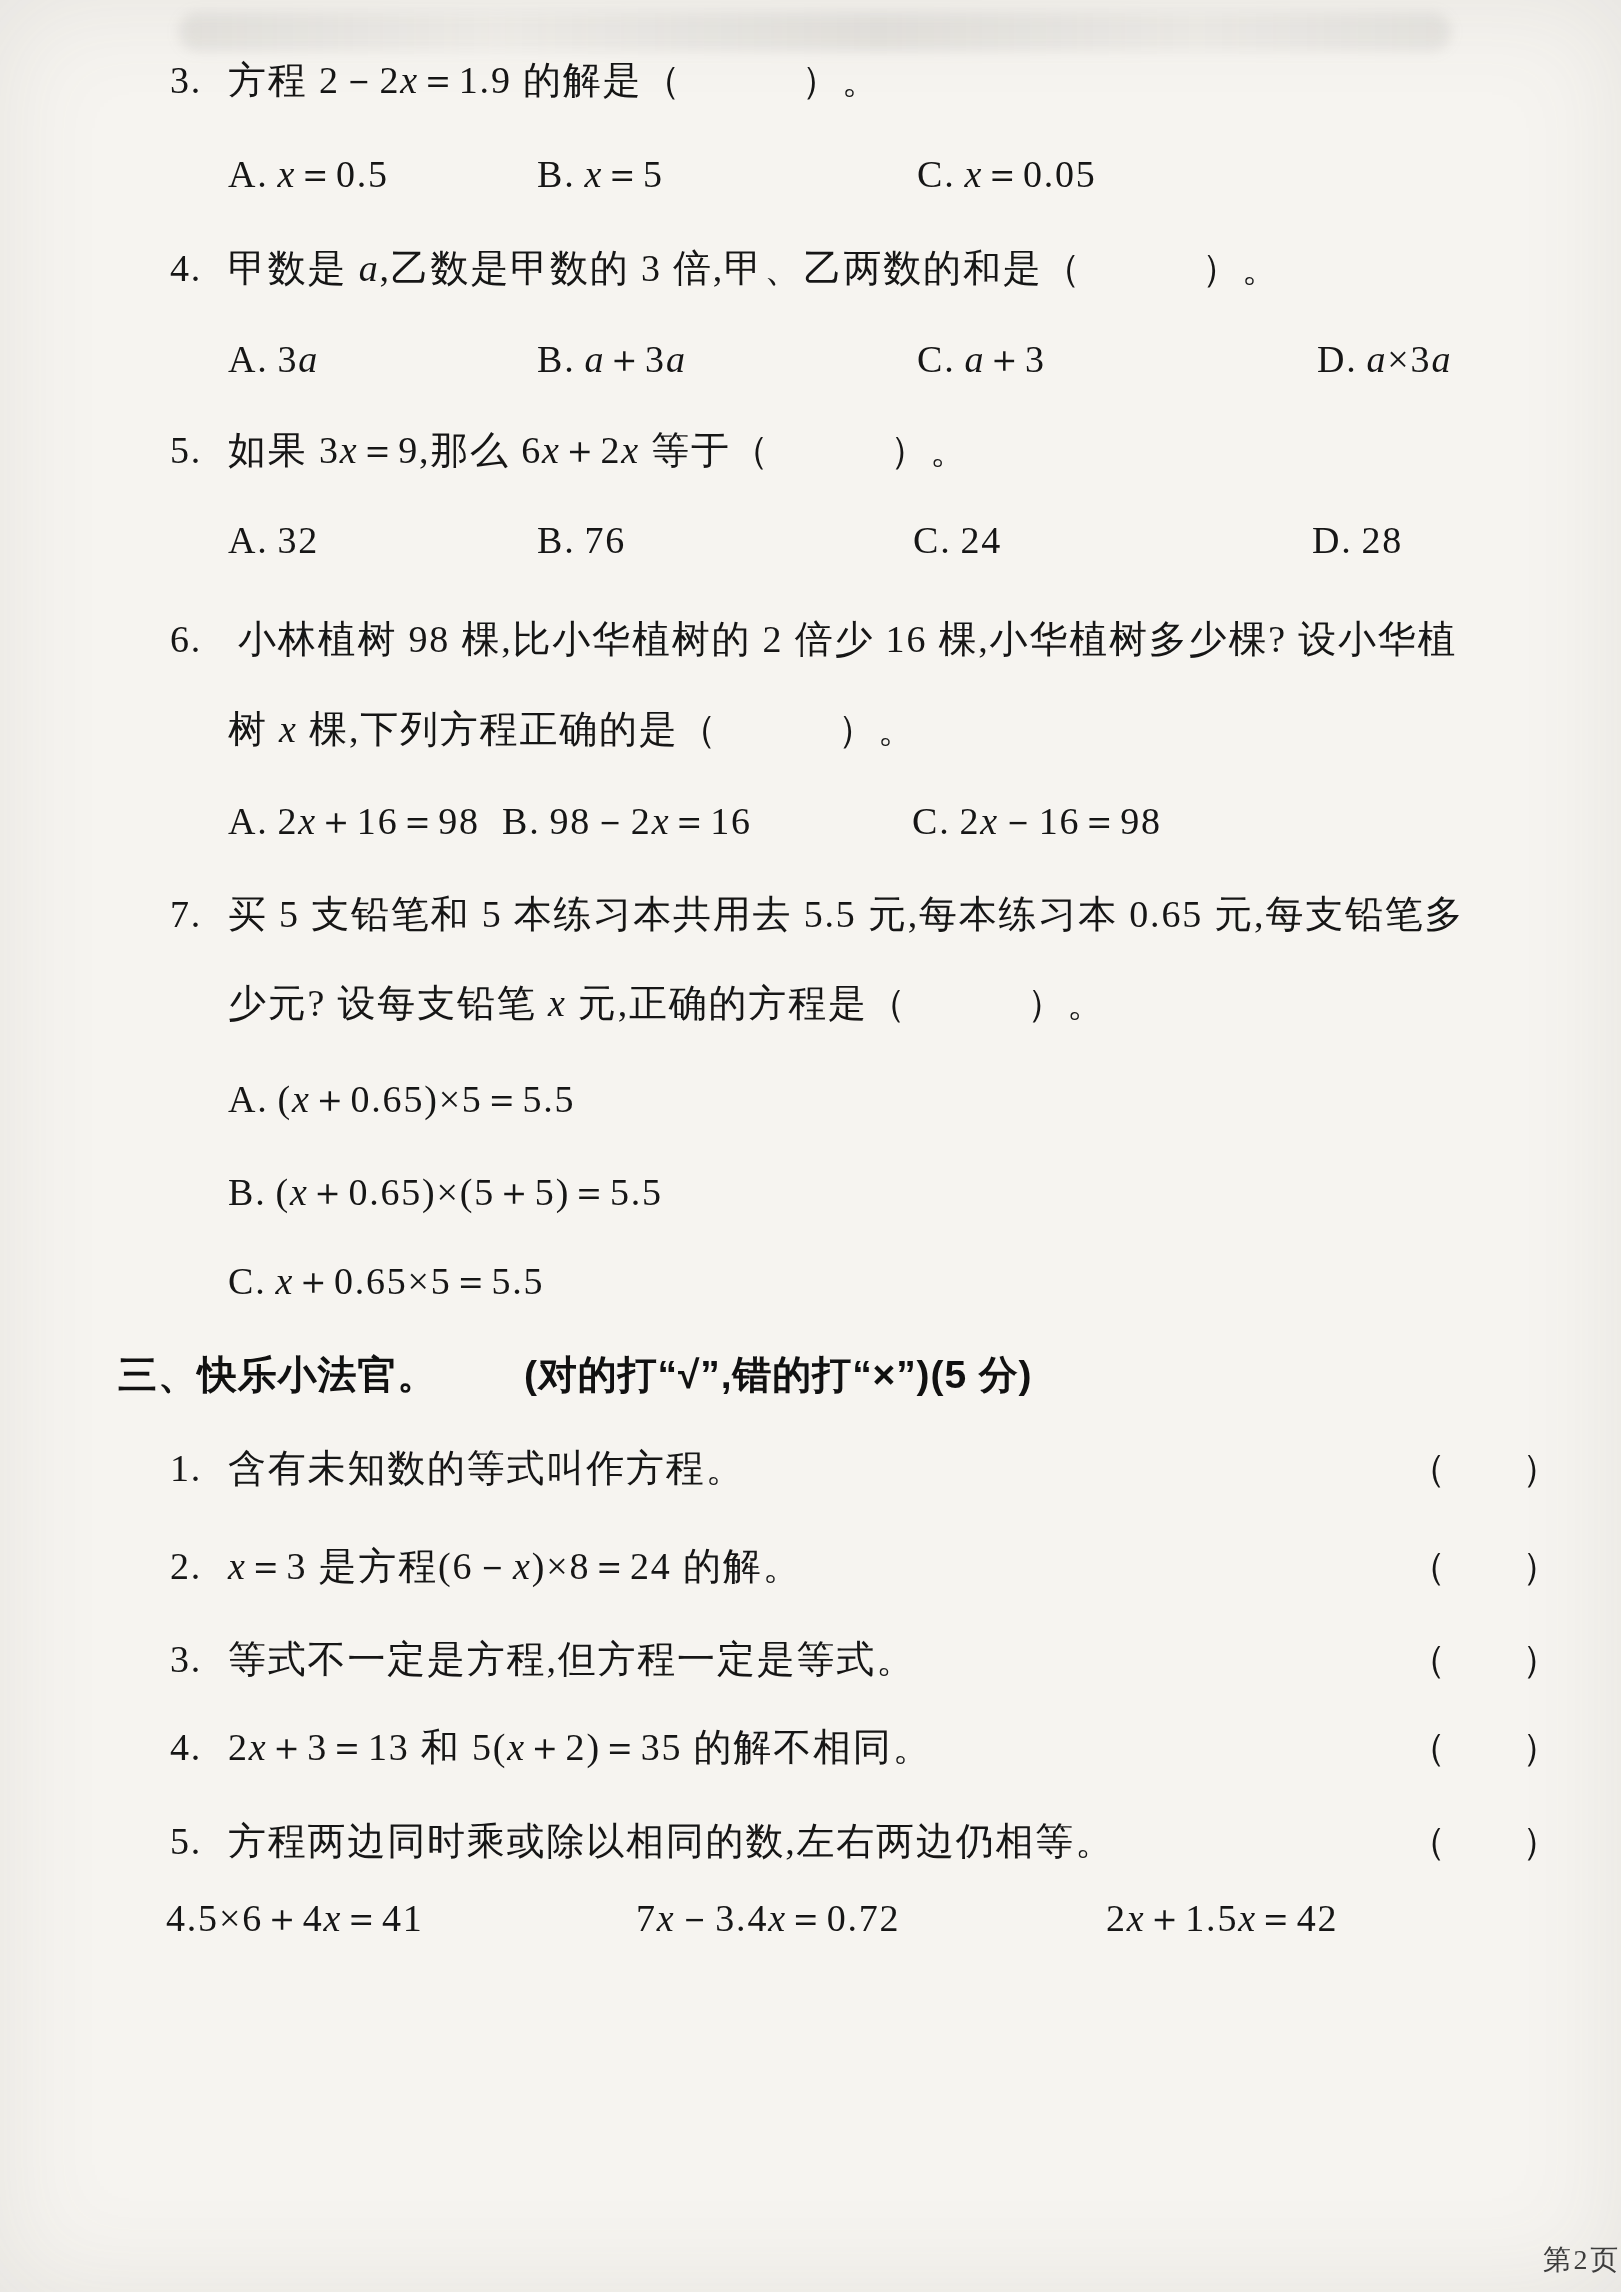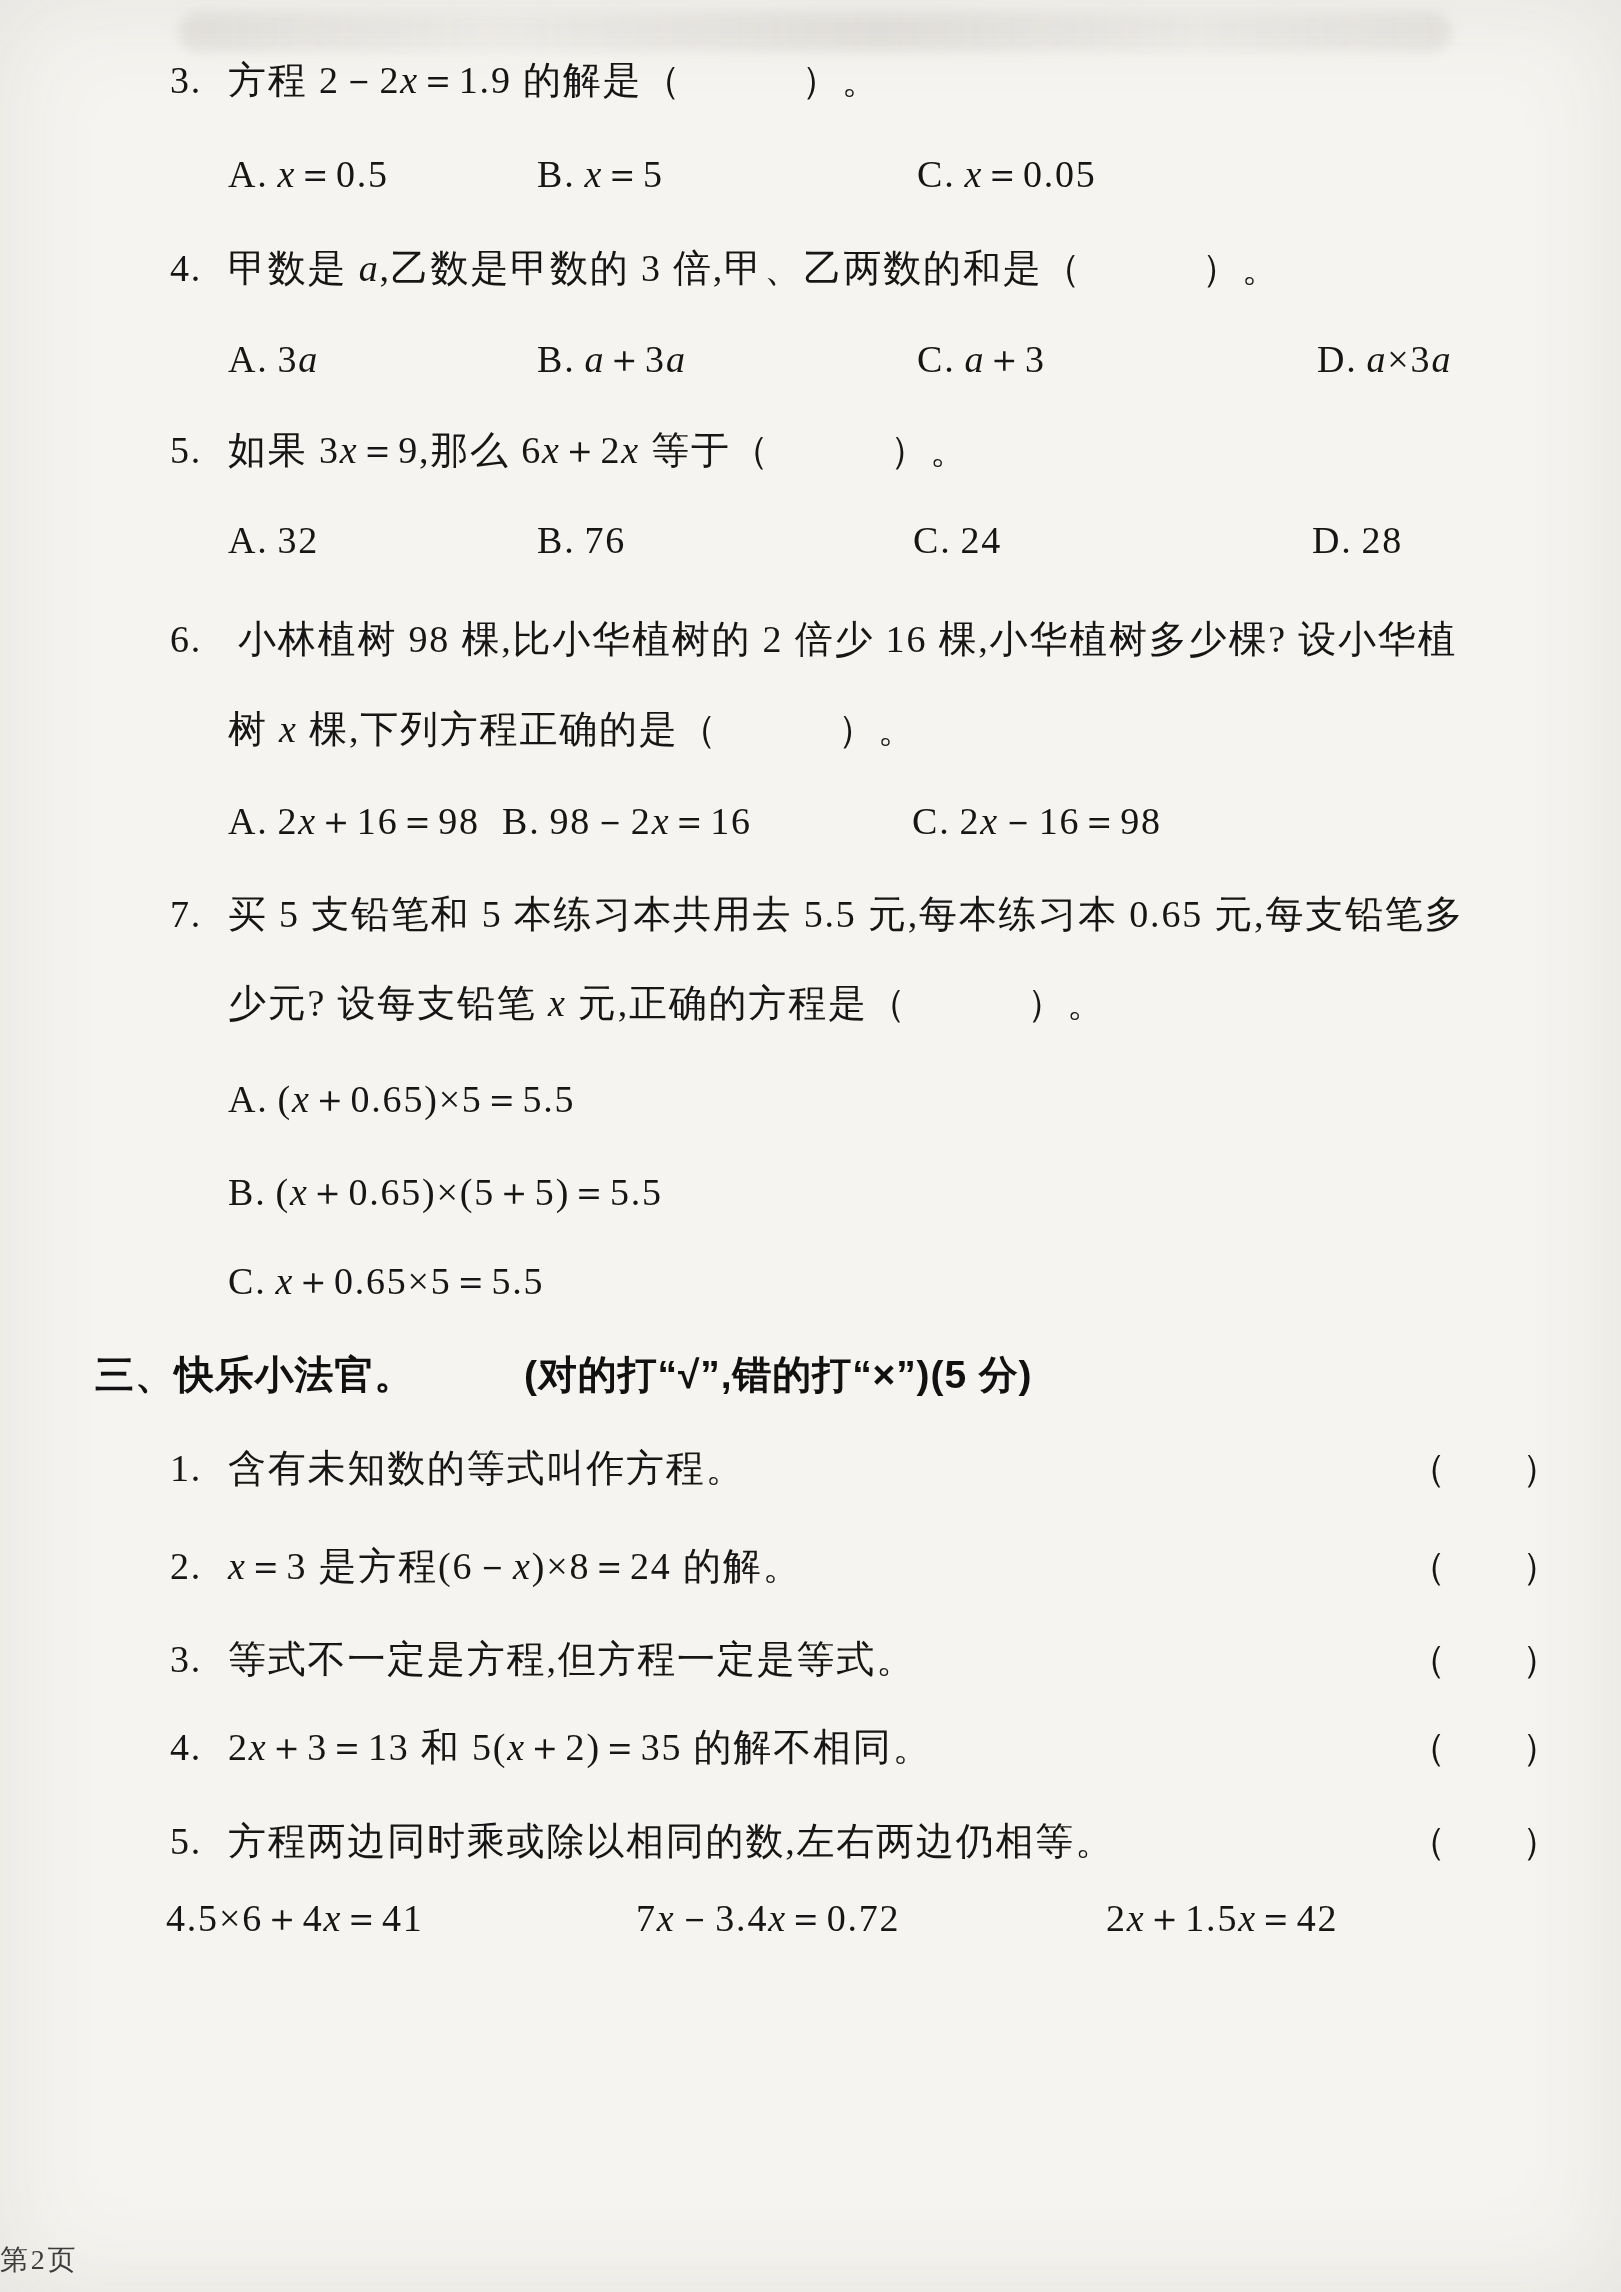--- a/index.html
+++ b/index.html
@@ -26,21 +26,21 @@
   .abs{position:absolute;top:0;}
   .sec{
     font-family:"Liberation Sans","DejaVu Sans",sans-serif;
     font-weight:bold;font-size:39px;letter-spacing:0.9px;color:#111;
   }
   .opt .lbl{margin-right:9px;}
   .expr i,[data-math] i{font-style:italic;font-family:"Liberation Serif","DejaVu Serif",serif;}
   .blank{letter-spacing:0;}
   .footer{
     position:absolute;top:2241px;left:0;width:100%;
-    text-align:left;font-size:28px;letter-spacing:2.7px;color:#3c3c3c;
+    text-align:right;font-size:28px;letter-spacing:2.7px;color:#3c3c3c;
   }
 </style>
 </head>
 <body>
 
 <div class="page">
 
   <div class="smudge"></div>
 
   <div class="row" style="top:54px">
@@ -99,21 +99,21 @@
     <span class="abs opt" style="left:228px"><span class="lbl">A.</span><span class="expr" data-math="">(<i>x</i>＋0.65)×5＝5.5</span></span>
   </div>
   <div class="row" style="top:1166px">
     <span class="abs opt" style="left:228px"><span class="lbl">B.</span><span class="expr" data-math="">(<i>x</i>＋0.65)×(5＋5)＝5.5</span></span>
   </div>
   <div class="row" style="top:1255px">
     <span class="abs opt" style="left:228px"><span class="lbl">C.</span><span class="expr" data-math=""><i>x</i>＋0.65×5＝5.5</span></span>
   </div>
 
   <div class="row" style="top:1349px">
-    <span class="abs sec" style="left:95px">三、快乐小法官。</span>
+    <span class="abs sec" style="left:118px">三、快乐小法官。</span>
     <span class="abs sec" style="left:524px">(对的打“√”,错的打“×”)(5 分)</span>
   </div>
 
   <div class="row" style="top:1442px">
     <span class="abs" style="left:170px">1.</span>
     <span class="abs" style="left:228px" data-math="">含有未知数的等式叫作方程。</span>
     <span class="abs blank" style="left:1408px">（　　）</span>
   </div>
   <div class="row" style="top:1540px">
     <span class="abs" style="left:170px">2.</span>

